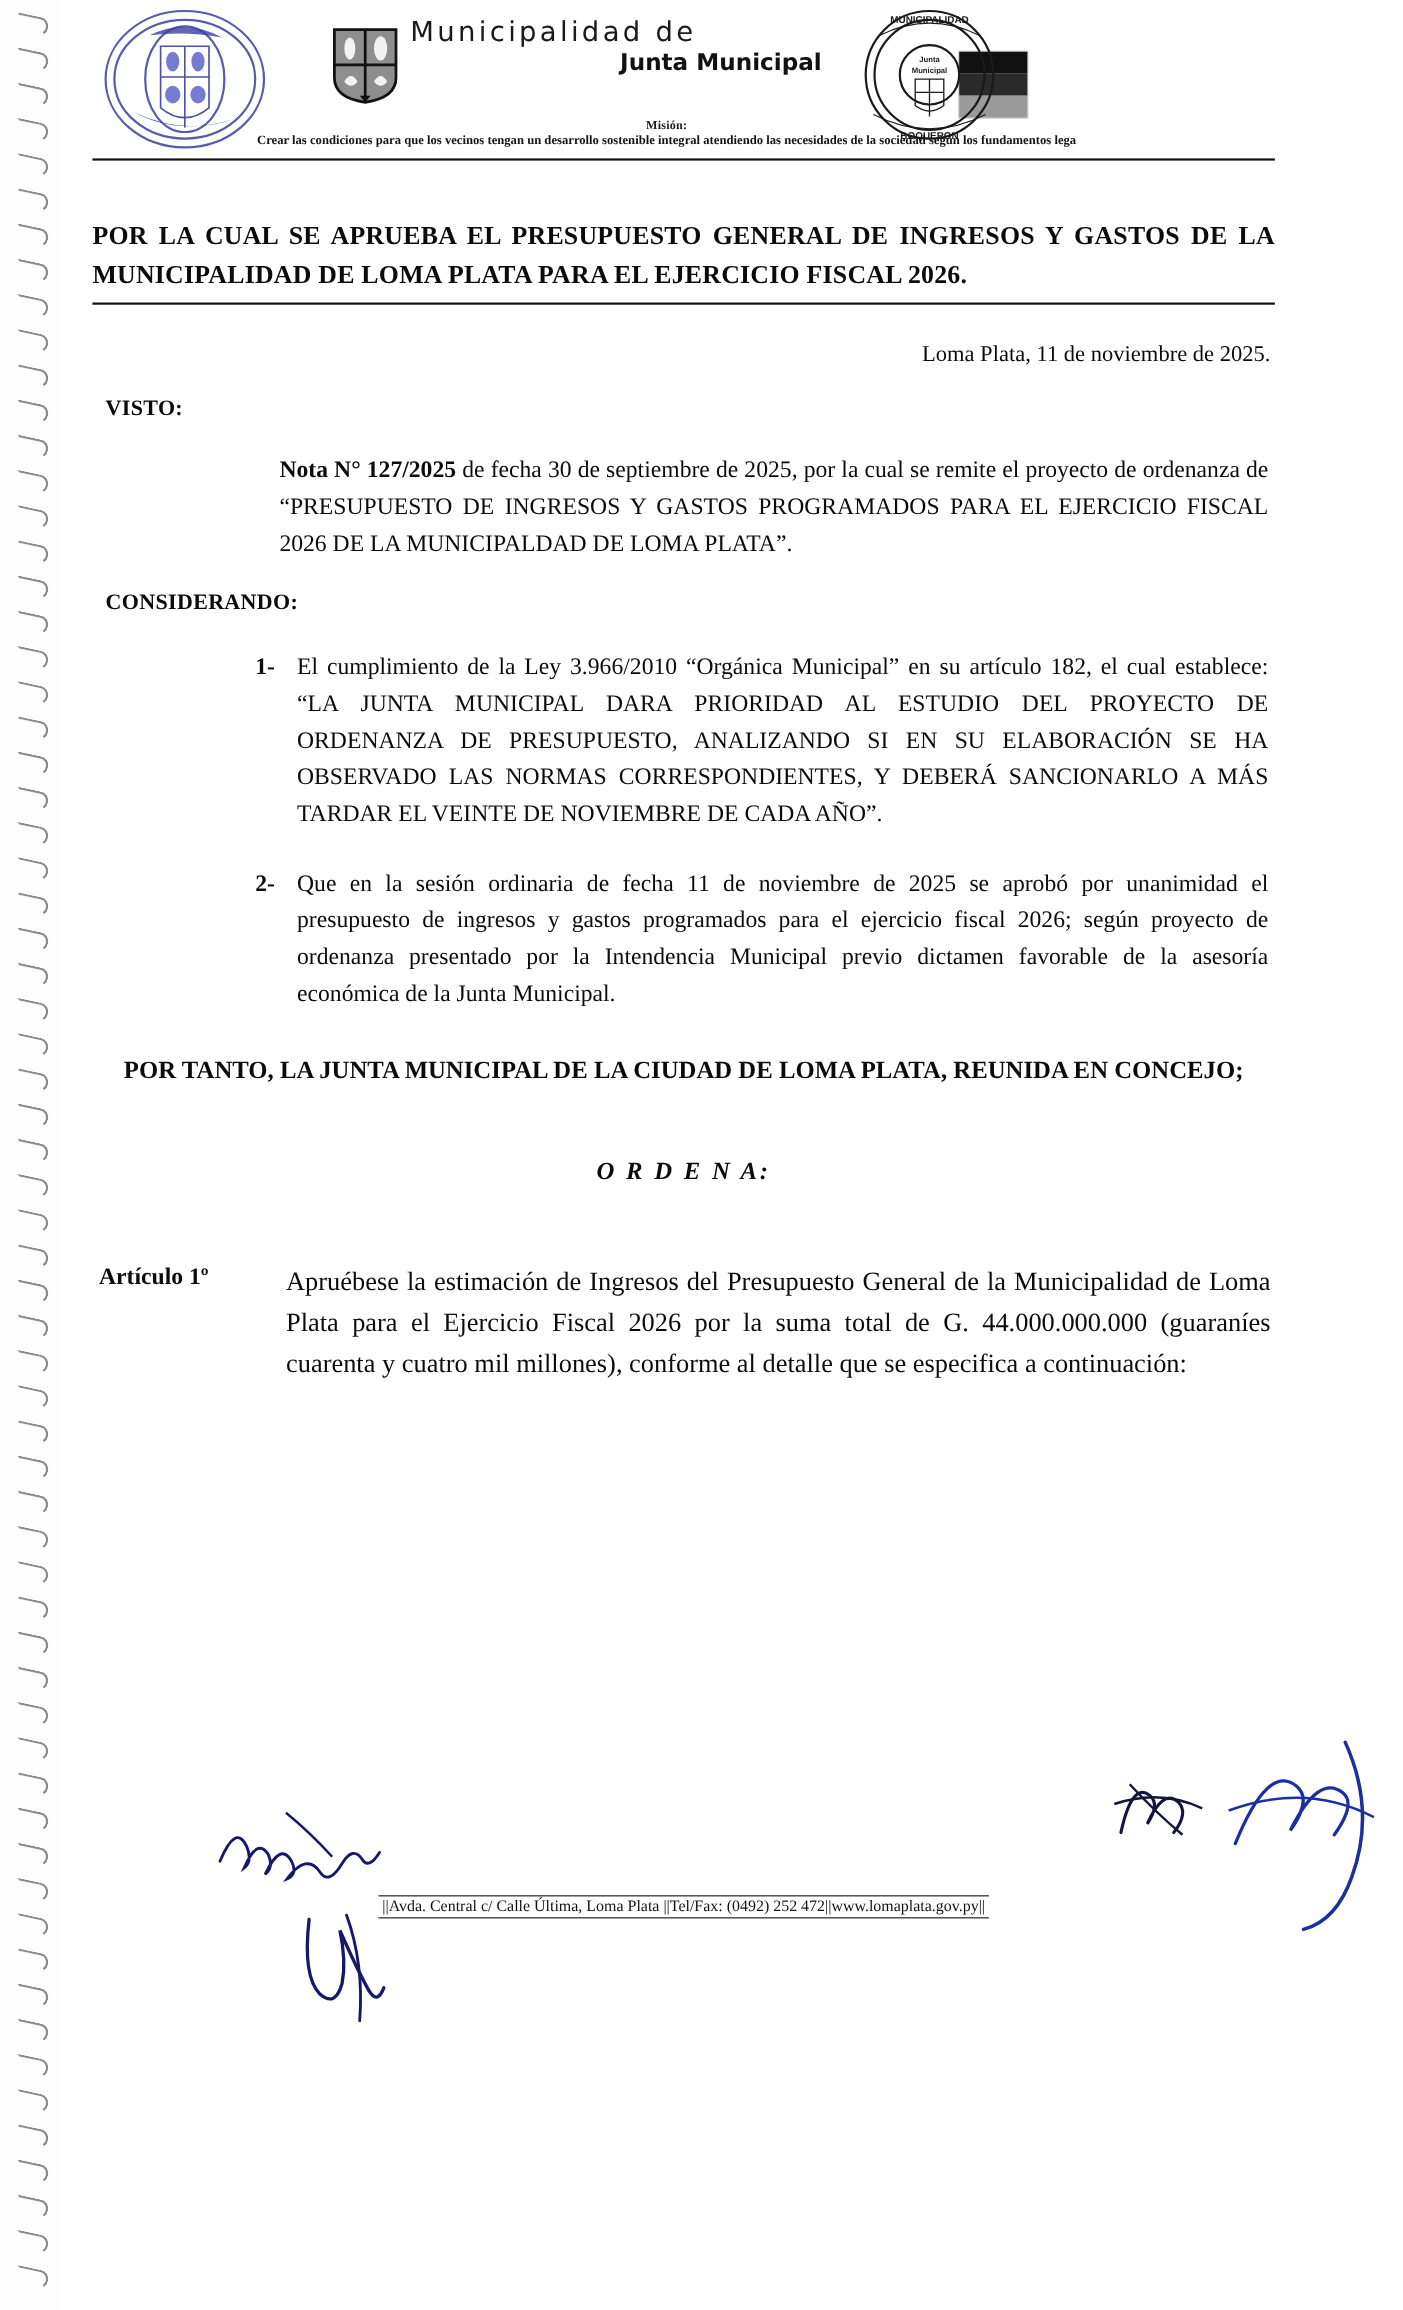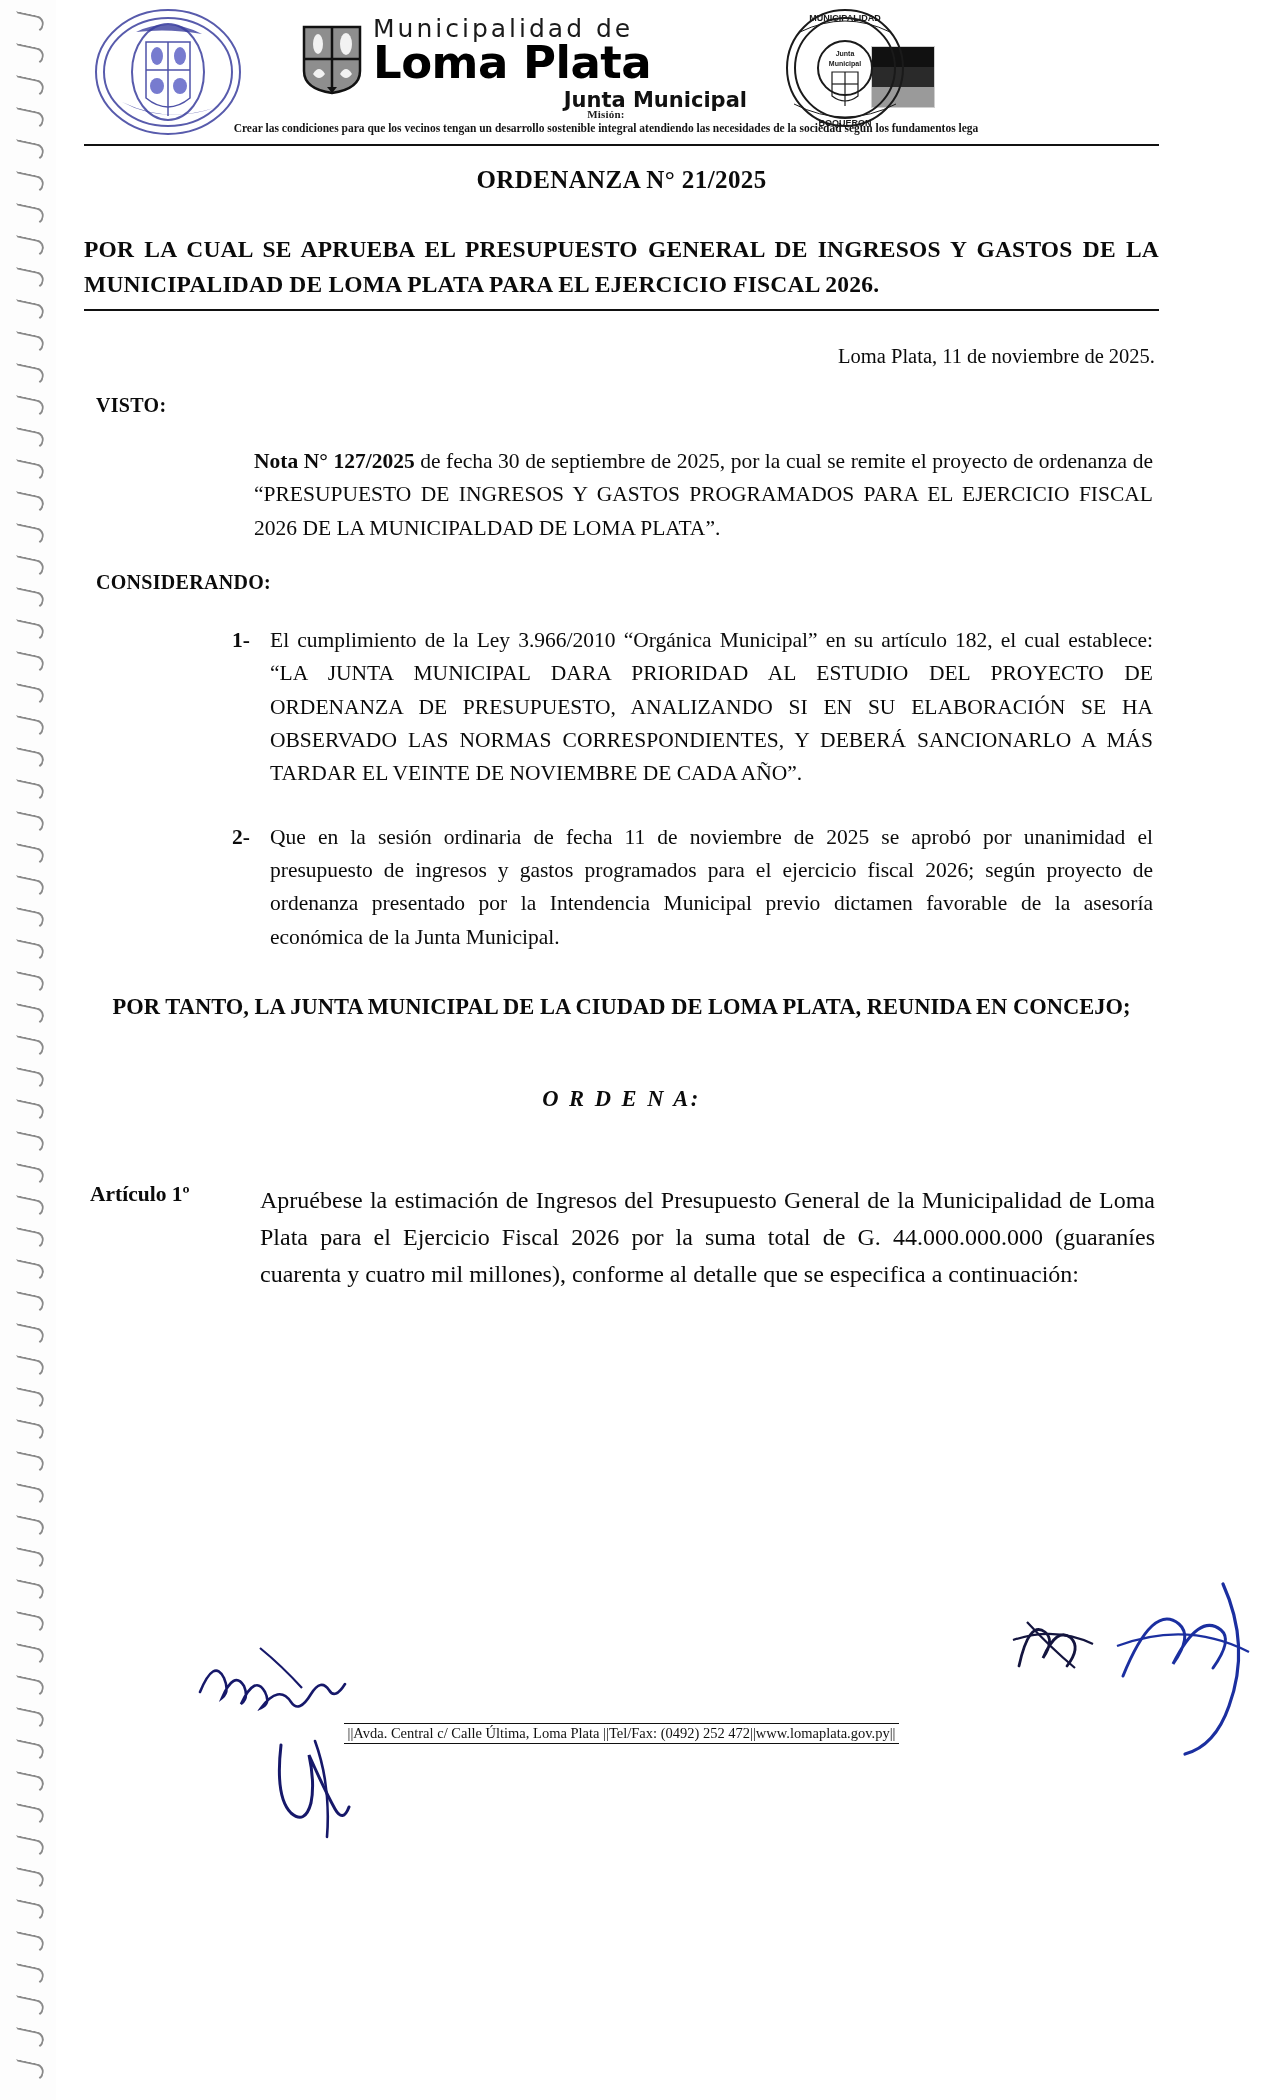--- a/index.html
+++ b/index.html
@@ -296,21 +296,20 @@
             <ellipse cx="17" cy="20" rx="5" ry="10"></ellipse>
             <ellipse cx="45" cy="20" rx="6" ry="11"></ellipse>
             <path d="M12 50 q6 -10 12 0 q-6 8 -12 0 z"></path>
             <path d="M39 50 q6 -10 12 0 q-6 8 -12 0 z"></path>
           </g>
           <path d="M31 69 l-5 -6 h10 z" fill="#111"></path>
         </svg>
       </div>
       <div id="brand-text">
         <div class="brand-line1">Municipalidad de</div>
-        <div class="brand-line2">Loma Plata</div>
         <div class="brand-line3">Junta Municipal</div>
       </div>
       <div id="flag">
         <div class="band" style="background:#111111"></div>
         <div class="band" style="background:#2a2a2a"></div>
         <div class="band" style="background:#9a9a9a"></div>
       </div>
     </div>
 
     <div id="seal-right" class="seal">
@@ -341,21 +340,20 @@
     <div id="mision-block">
       <div id="mision-label">Misión:</div>
       <div id="mision-text">Crear las condiciones para que los vecinos tengan un desarrollo sostenible integral atendiendo las necesidades de la sociedad según los fundamentos lega</div>
     </div>
 
     <div id="header-rule"></div>
   </div>
 
   <div id="content">
 
-    <div class="ord-title">ORDENANZA N° 21/2025</div>
 
     <div class="doc-subject">POR LA CUAL SE APRUEBA EL PRESUPUESTO GENERAL DE INGRESOS Y GASTOS DE LA MUNICIPALIDAD DE LOMA PLATA PARA EL EJERCICIO FISCAL 2026.</div>
 
     <div class="subject-rule"></div>
 
     <div class="place-date">Loma Plata, 11 de noviembre de 2025.</div>
 
     <div class="section-head indent-sm">VISTO:</div>
 
     <div class="indent-para"><b>Nota N° 127/2025</b><span> de fecha 30 de septiembre de 2025, por la cual se remite el proyecto de ordenanza de “PRESUPUESTO DE INGRESOS Y GASTOS PROGRAMADOS PARA EL EJERCICIO FISCAL 2026 DE LA MUNICIPALDAD DE LOMA PLATA”.</span></div>

